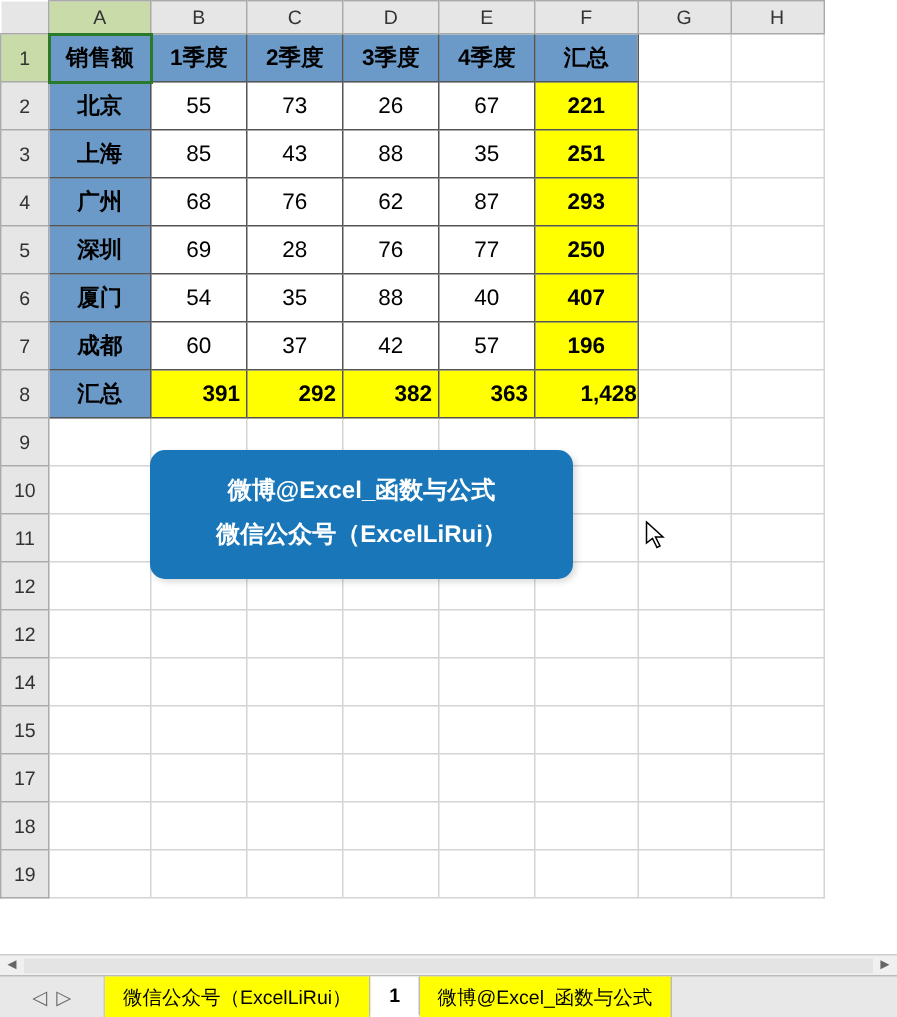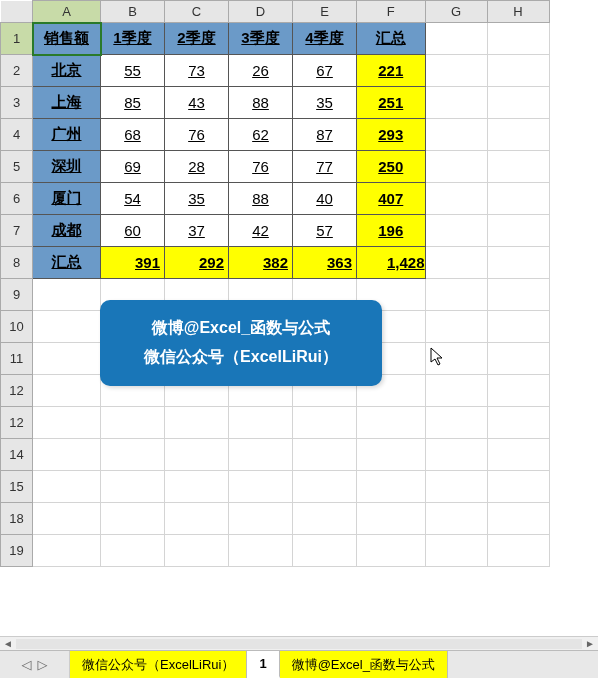--- a/index.html
+++ b/index.html
@@ -49,21 +49,20 @@
 }
 td.cell {
   border: 1px solid #d4d4d4;
   height: 32px;
   text-align: center;
   background: #fff;
 }
 td.cell.data {
   border: 1px solid #555;
   font-size: 15px;
-  text-decoration: underline;
 }
 td.header-blue {
   background: #6b9ac8;
   font-weight: bold;
   color: #000;
 }
 td.row-label {
   background: #6b9ac8;
   font-weight: bold;
   font-size: 16px;
@@ -348,20 +347,31 @@
           <td class="cell"></td>
           <td class="cell"></td>
           <td class="cell"></td>
           <td class="cell"></td>
           <td class="cell"></td>
           <td class="cell"></td>
           <td class="cell"></td>
           <td class="cell"></td>
         </tr>
     <tr>
+          <th class="row-head">17</th>
+          <td class="cell"></td>
+          <td class="cell"></td>
+          <td class="cell"></td>
+          <td class="cell"></td>
+          <td class="cell"></td>
+          <td class="cell"></td>
+          <td class="cell"></td>
+          <td class="cell"></td>
+        </tr>
+    <tr>
           <th class="row-head">18</th>
           <td class="cell"></td>
           <td class="cell"></td>
           <td class="cell"></td>
           <td class="cell"></td>
           <td class="cell"></td>
           <td class="cell"></td>
           <td class="cell"></td>
           <td class="cell"></td>
         </tr>

